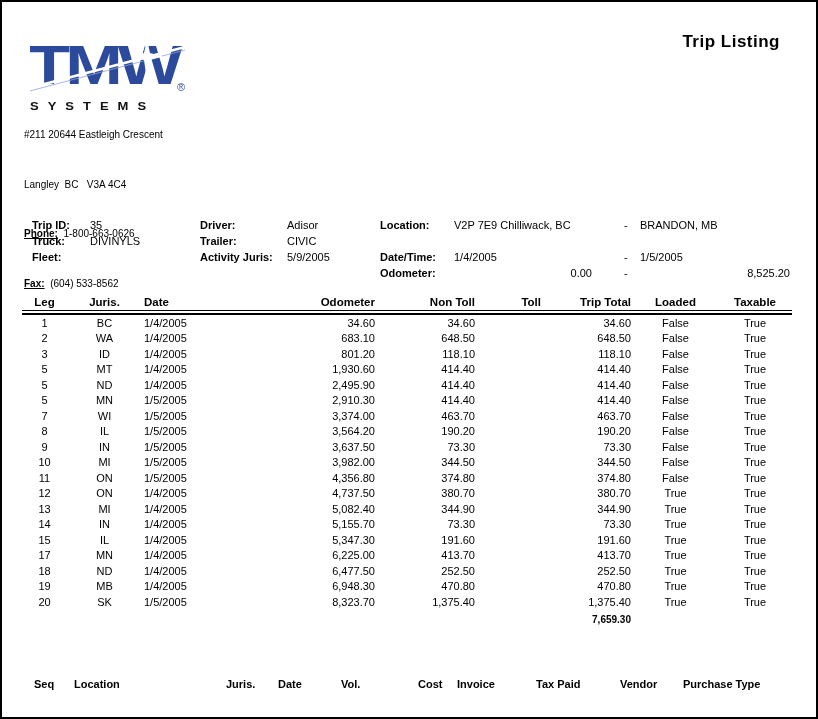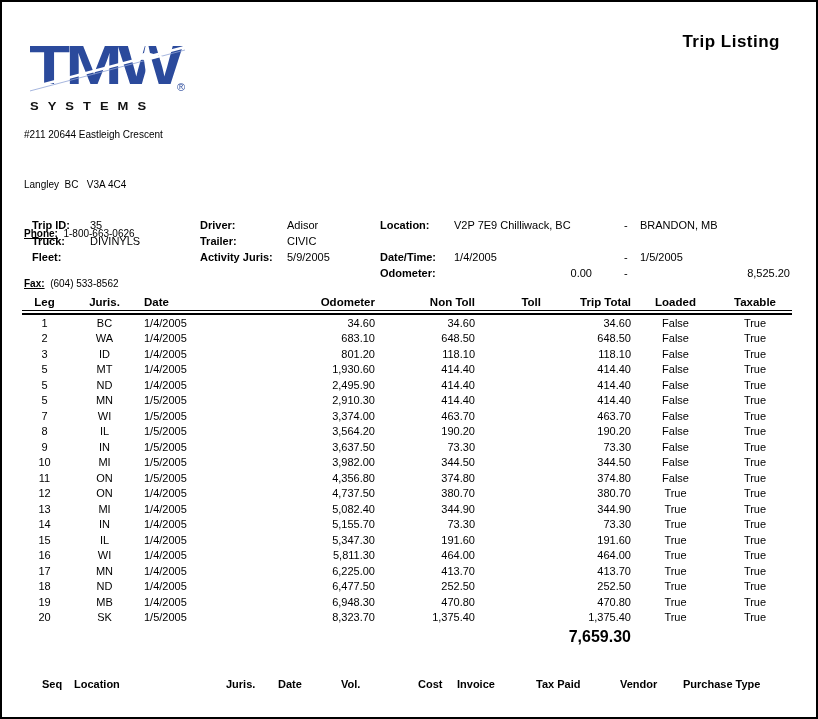--- a/index.html
+++ b/index.html
@@ -39,21 +39,21 @@
   
   .legs-table-wrap{position:absolute;top:294px;left:20px;width:772px;}
   table{border-collapse:collapse;table-layout:fixed;width:770px;font-size:11px;}
   col.c1{width:45px;}col.c2{width:75px;}col.c3{width:95px;}col.c4{width:140px;}
   col.c5{width:100px;}col.c6{width:66px;}col.c7{width:90px;}col.c8{width:85px;}col.c9{width:74px;}
   th{font-weight:bold;font-size:11.5px;padding:0 2px 2px 2px;border-bottom:1px solid #000;}
   tr.rule-gap td{height:2px;padding:0;border:none;}
   tr.rule td{height:2px;padding:0;border:none;background:#000;}
   td{padding:1px 2px;height:13.5px;overflow:hidden;white-space:nowrap;}
   .l{text-align:left;}.c{text-align:center;}.r{text-align:right;}
-  tr.total-row td{font-weight:bold;font-size:16px;padding-top:3px;}
+  tr.total-row td{font-weight:bold;font-size:10px;padding-top:3px;}
   
   .fuel-header{position:absolute;top:676px;left:0;width:818px;height:16px;font-size:11px;font-weight:bold;}
   .fuel-header span{position:absolute;top:0;white-space:nowrap;}
 </style>
 </head>
 <body>
 
 <div class="page">
 
   <div class="report-title">Trip Listing</div>
@@ -297,31 +297,20 @@
             <td class="c">IL</td>
             <td class="l">1/4/2005</td>
             <td class="r">5,347.30</td>
             <td class="r">191.60</td>
             <td class="r"></td>
             <td class="r">191.60</td>
             <td class="c">True</td>
             <td class="c">True</td>
           </tr>
           <tr>
-            <td class="c">16</td>
-            <td class="c">WI</td>
-            <td class="l">1/4/2005</td>
-            <td class="r">5,811.30</td>
-            <td class="r">464.00</td>
-            <td class="r"></td>
-            <td class="r">464.00</td>
-            <td class="c">True</td>
-            <td class="c">True</td>
-          </tr>
-          <tr>
             <td class="c">17</td>
             <td class="c">MN</td>
             <td class="l">1/4/2005</td>
             <td class="r">6,225.00</td>
             <td class="r">413.70</td>
             <td class="r"></td>
             <td class="r">413.70</td>
             <td class="c">True</td>
             <td class="c">True</td>
           </tr>
@@ -362,21 +351,21 @@
       <tfoot>
         <tr class="total-row">
           <td colspan="7" class="r">7,659.30</td>
           <td colspan="2"></td>
         </tr>
       </tfoot>
     </table>
   </div>
 
   <div class="fuel-header">
-    <span style="left:40px">Seq</span>
+    <span style="left:32px">Seq</span>
     <span style="left:72px">Location</span>
     <span style="left:224px">Juris.</span>
     <span style="left:276px">Date</span>
     <span style="left:339px">Vol.</span>
     <span style="left:416px">Cost</span>
     <span style="left:455px">Invoice</span>
     <span style="left:534px">Tax Paid</span>
     <span style="left:618px">Vendor</span>
     <span style="left:681px">Purchase Type</span>
   </div>

